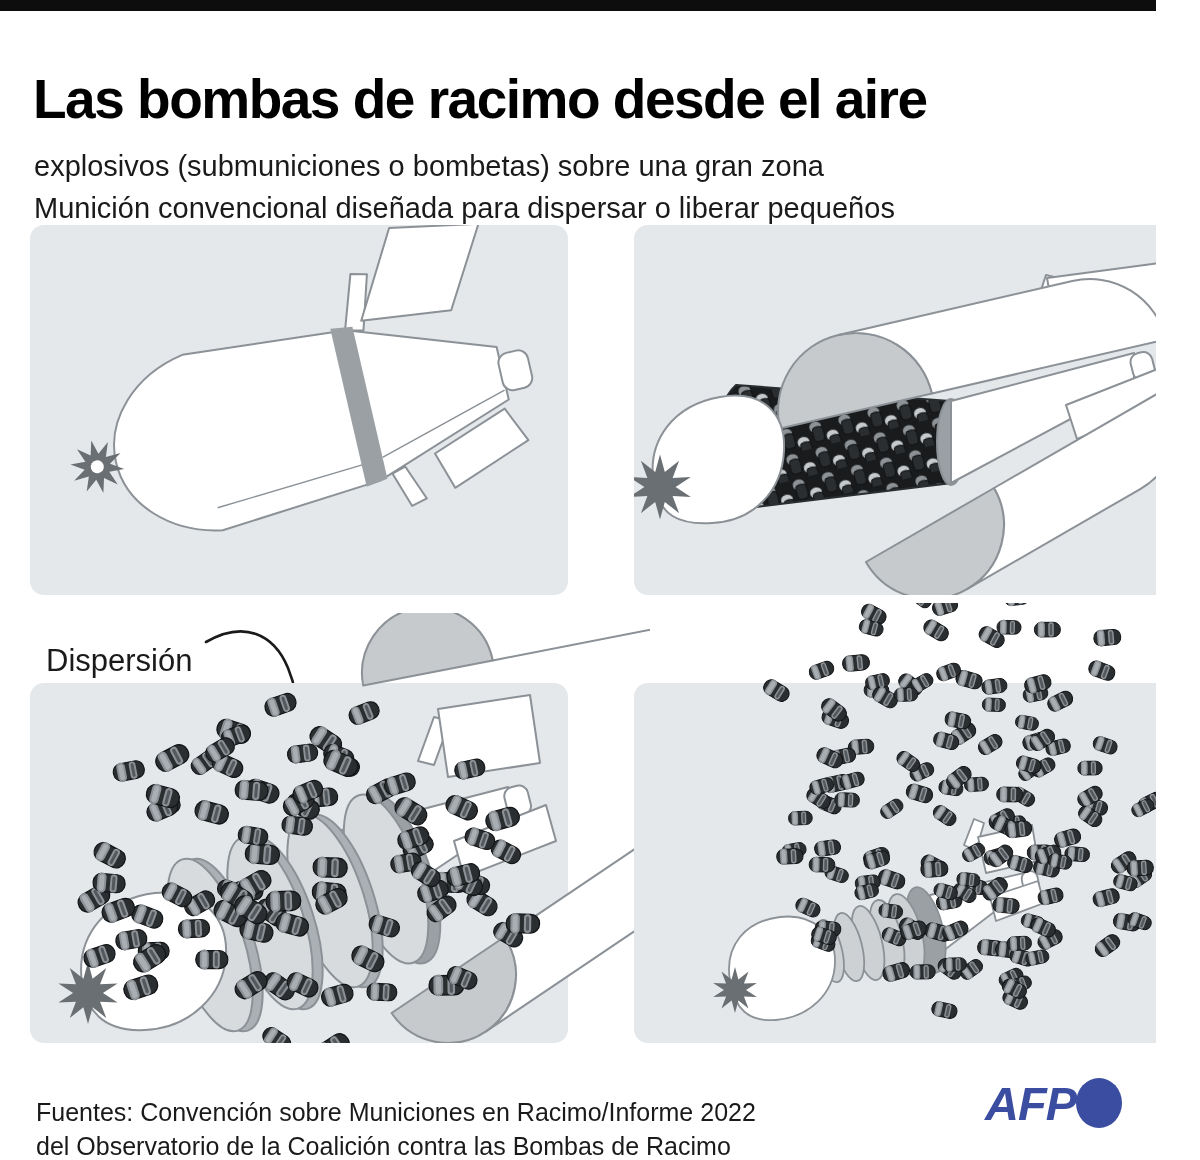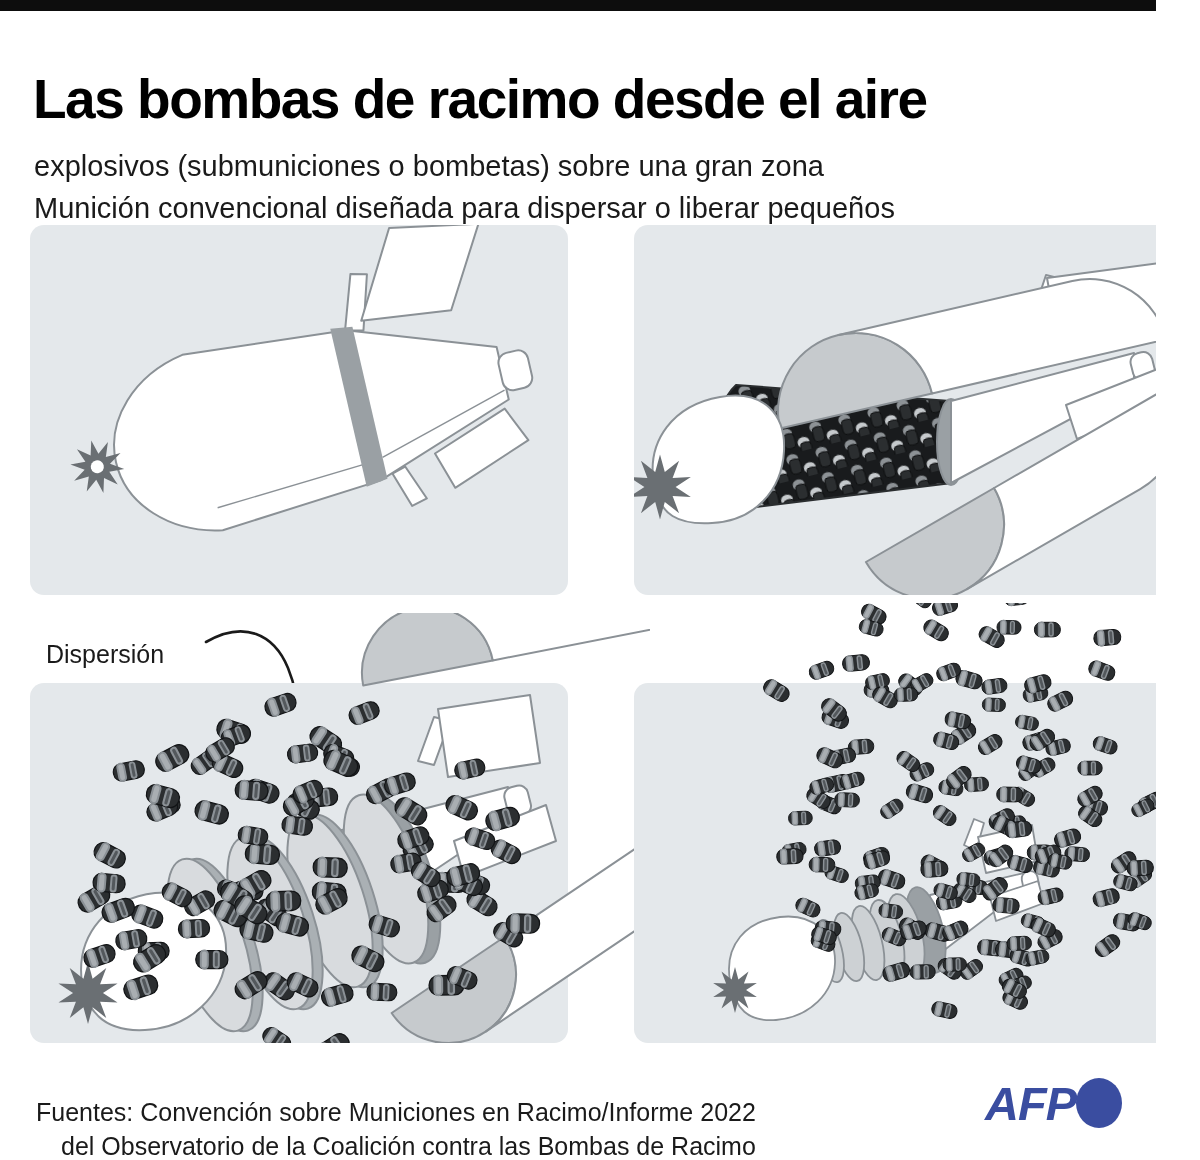--- a/index.html
+++ b/index.html
@@ -9,25 +9,25 @@
   .title{position:absolute;left:33px;top:34px;font-size:55px;font-weight:700;
          letter-spacing:-1.5px;color:#000;line-height:1.05;white-space:nowrap;}
   .subtitle{position:absolute;left:34px;top:116px;font-size:29px;line-height:42px;color:#1a1a1a;}
   .subtitle span{display:block;}
   .panel{position:absolute;width:538px;background:#e4e8eb;border-radius:14px;}
   .panel svg{position:absolute;left:0;top:0;display:block;}
   #panel1,#panel2{top:225px;height:370px;}
   #panel3,#panel4{top:683px;height:360px;}
   #panel1,#panel3{left:30px;}
   #panel2,#panel4{left:634px;}
-  .annotation{position:absolute;left:46px;top:610px;font-size:25px;line-height:39px;color:#1a1a1a;}
+  .annotation{position:absolute;left:46px;top:610px;font-size:31px;line-height:39px;color:#1a1a1a;}
   .annotation span{display:block;}
   .arrow-svg{position:absolute;left:198px;top:616px;}
   .footer-text{position:absolute;left:36px;top:1070px;font-size:25px;line-height:34px;color:#1a1a1a;}
-  .footer-text span{display:block;text-align:right;}
+  .footer-text span{display:block;}
   .afp-logo{position:absolute;right:34px;top:1078px;display:flex;align-items:center;gap:0;}
   .afp-text{font-size:47px;font-weight:700;font-style:italic;letter-spacing:-1px;line-height:1;}
   .afp-circle{width:46px;height:50px;border-radius:50%;}
   .defs-holder{position:absolute;width:0;height:0;overflow:hidden;}
 </style>
 </head>
 <body>
 
 <div class="stage">
 

